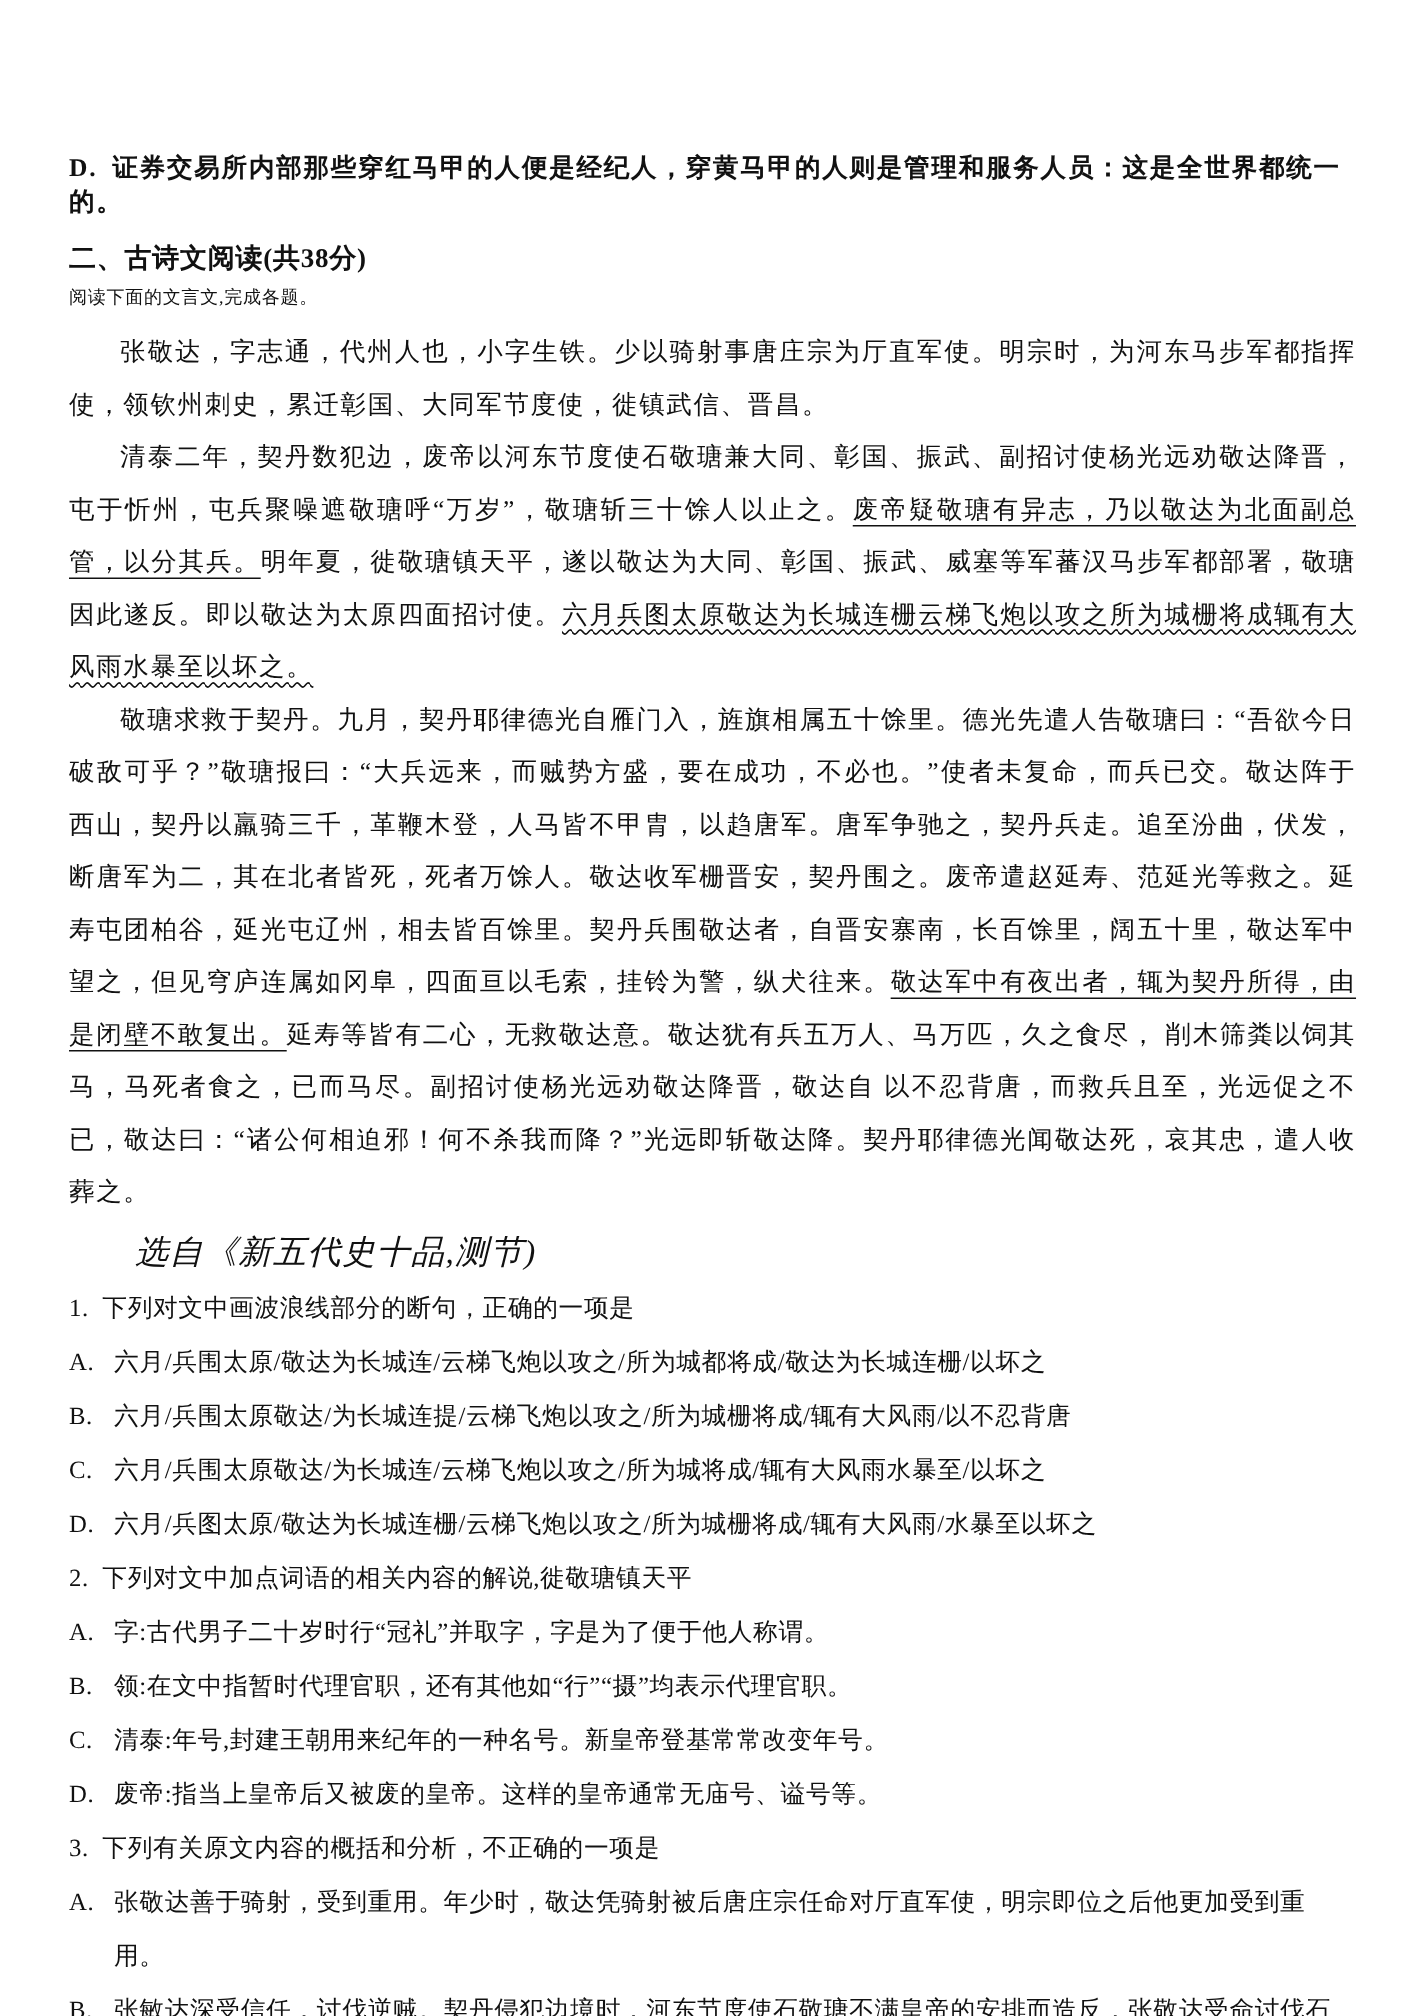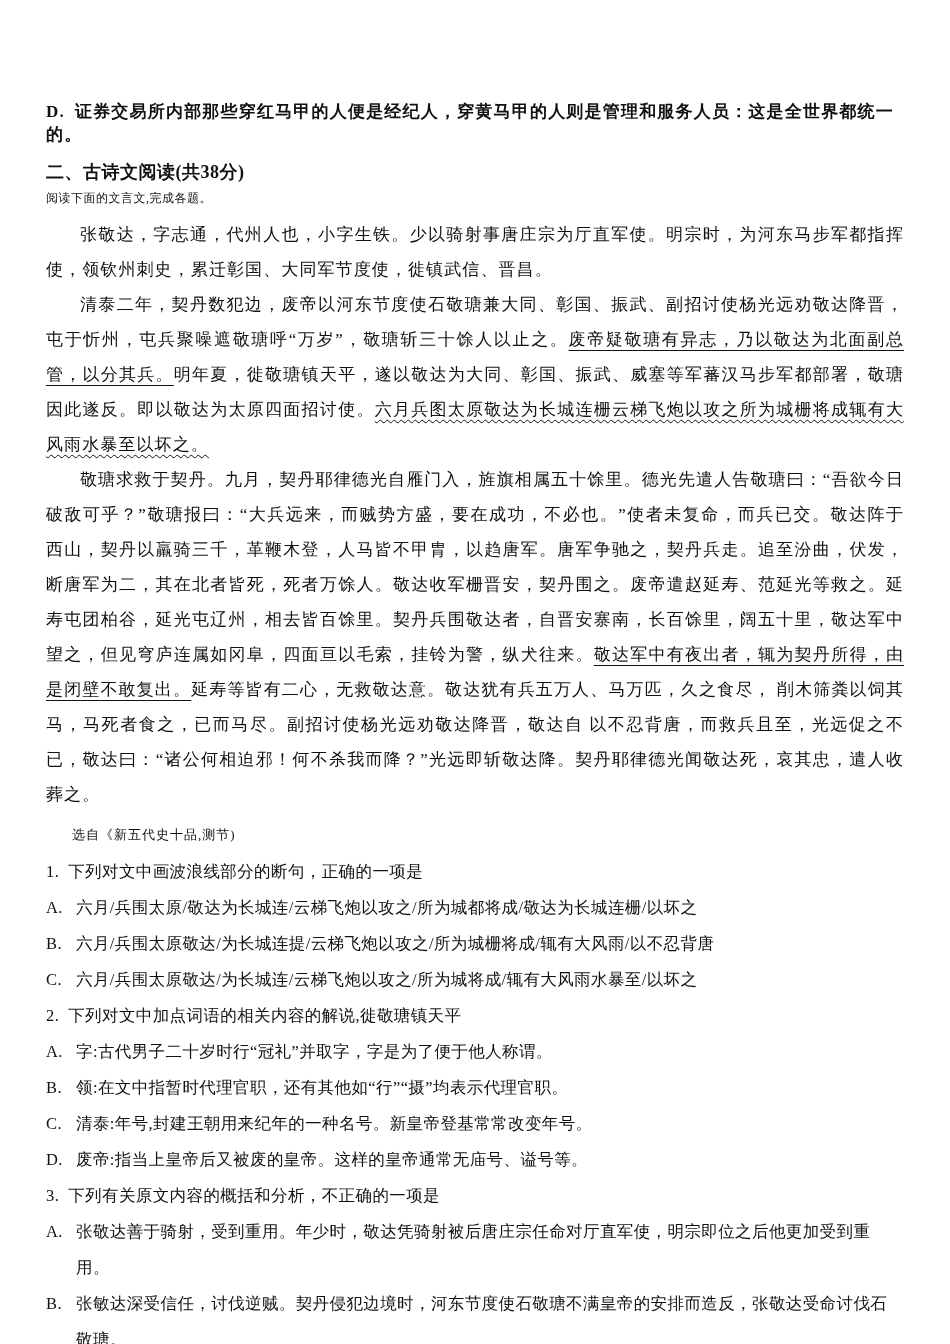--- a/index.html
+++ b/index.html
@@ -54,25 +54,26 @@
     text-underline-offset: 5px;
     text-decoration-thickness: 1px;
   }
   .wavy {
     text-decoration: underline;
     text-decoration-style: wavy;
     text-underline-offset: 4px;
     text-decoration-thickness: 1px;
   }
   .source {
-    font-size: 13px;
+    font-size: 22px;
     line-height: 35px;
     letter-spacing: 1px;
     text-indent: 2em;
     margin: 5px 0 2px 0;
+    font-style: italic;
   }
   .question-stem, .option {
     font-size: 16.5px;
     line-height: 36px;
     letter-spacing: 0.4px;
     margin: 0;
   }
   .question-stem .q-num { margin-right: 9px; }
   .option {
     padding-left: 30px;
@@ -113,20 +114,23 @@
     </div>
     <div class="option">
       <span class="opt-label">A.</span><span>六月/兵围太原/敬达为长城连/云梯飞炮以攻之/所为城都将成/敬达为长城连栅/以坏之</span>
     </div>
     <div class="option">
       <span class="opt-label">B.</span><span>六月/兵围太原敬达/为长城连提/云梯飞炮以攻之/所为城栅将成/辄有大风雨/以不忍背唐</span>
     </div>
     <div class="option">
       <span class="opt-label">C.</span><span>六月/兵围太原敬达/为长城连/云梯飞炮以攻之/所为城将成/辄有大风雨水暴至/以坏之</span>
     </div>
+    <div class="option">
+      <span class="opt-label">D.</span><span>六月/兵图太原/敬达为长城连栅/云梯飞炮以攻之/所为城栅将成/辄有大风雨/水暴至以坏之</span>
+    </div>
   </div>
 
   <div class="question">
     <div class="question-stem">
       <span class="q-num">2.</span><span>下列对文中加点词语的相关内容的解说,徙敬瑭镇天平</span>
     </div>
     <div class="option">
       <span class="opt-label">A.</span><span>字:古代男子二十岁时行“冠礼”并取字，字是为了便于他人称谓。</span>
     </div>
     <div class="option">

